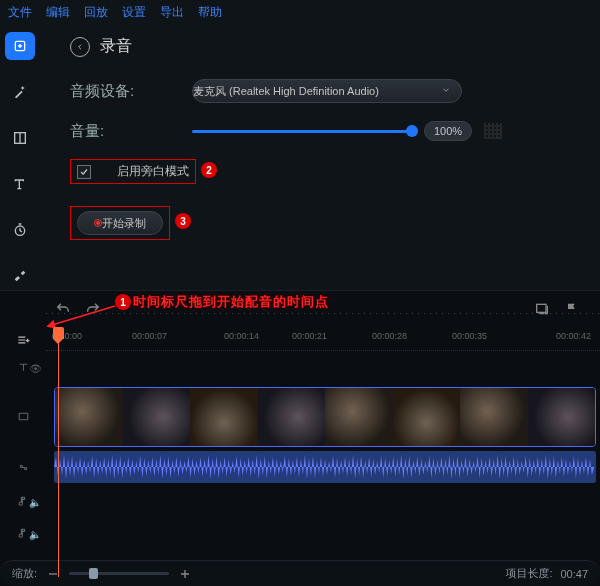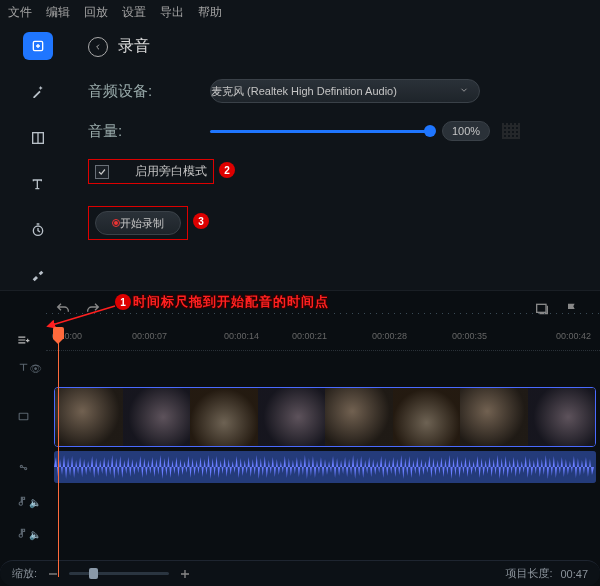--- a/index.html
+++ b/index.html
@@ -1,23 +1,23 @@
 <!DOCTYPE html>
 <html><head>
 <meta charset="utf-8">
 <style>
 * { margin: 0; padding: 0; box-sizing: border-box; font-family: "Microsoft YaHei", Arial, sans-serif; }
 body { background: #0f1419; color: #c5c5c5; width: 600px; height: 586px; overflow: hidden; font-size: 12px; }
 
 
-.menu-bar { height: 24px; background: #0f1419; display: flex; align-items: center; padding: 0 8px; gap: 14px; color: #a3a3a3; font-size: 12px; }
+.menu-bar { height: 24px; background: #0f1419; display: flex; align-items: center; padding: 0 8px; gap: 14px; color: #3b82f6; font-size: 12px; }
 .menu-bar span { cursor: pointer; }
 
 
-.main { display: flex; height: 266px; padding-left: 18px; }
+.main { display: flex; height: 266px; }
 
 
 .left-tools { width: 40px; background: #0f1419; display: flex; flex-direction: column; align-items: center; padding-top: 8px; gap: 18px; }
 .tool-btn { width: 30px; height: 30px; border-radius: 50%; display: flex; align-items: center; justify-content: center; color: #b8c0c8; cursor: pointer; }
 .tool-btn.active { background: #1f76ff; border-radius: 6px; color: #fff; }
 .tool-btn svg { width: 16px; height: 16px; }
 
 
 .panel { flex: 1; padding: 12px 24px 12px 30px; }
 .panel-header { display: flex; align-items: center; gap: 10px; font-size: 16px; color: #d8d8d8; margin-bottom: 22px; }

